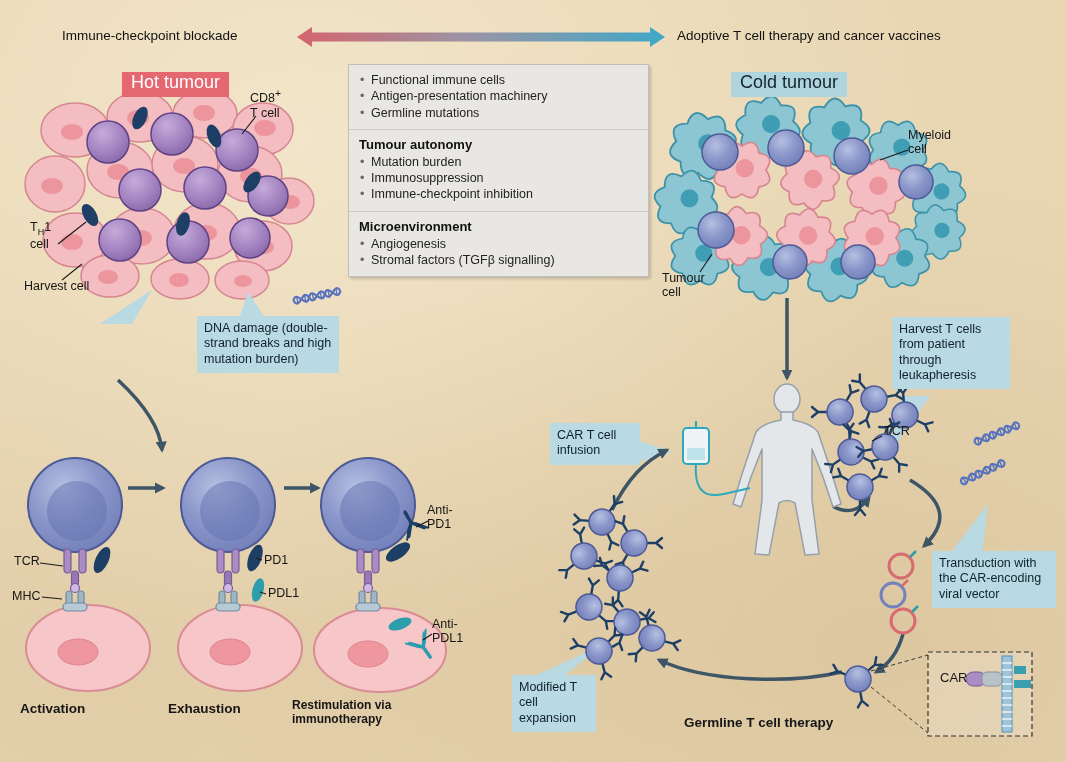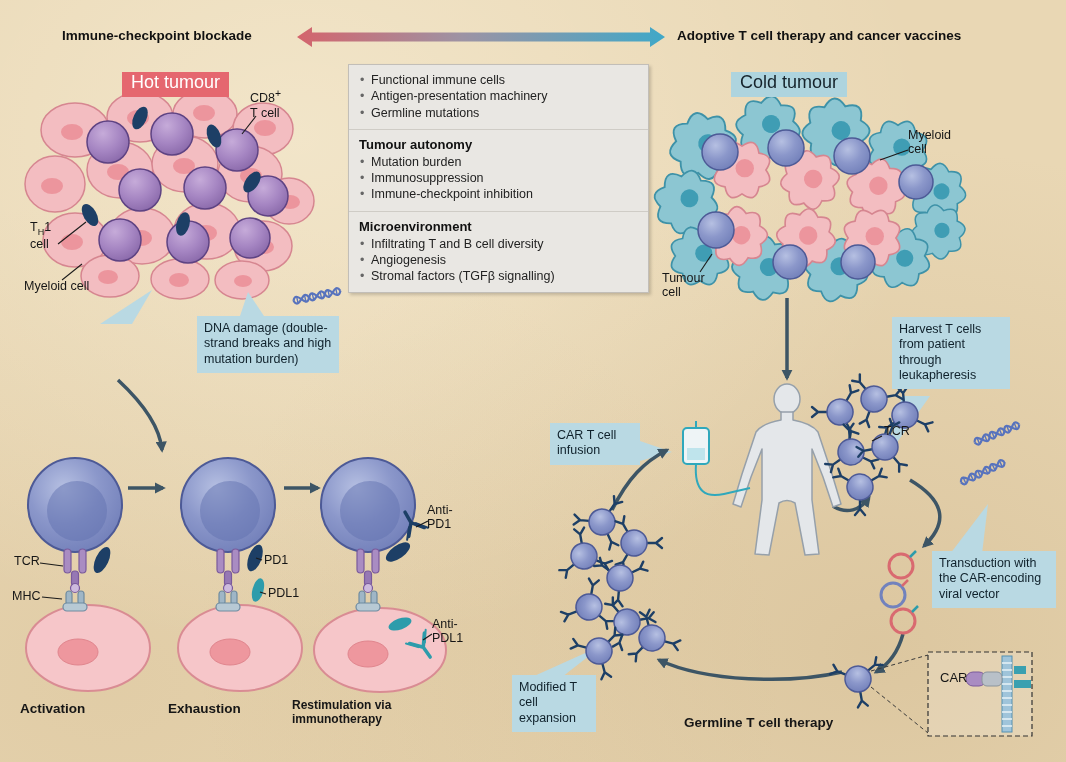--- a/index.html
+++ b/index.html
@@ -7,21 +7,21 @@
   body{font-family:"Liberation Sans","DejaVu Sans",sans-serif;color:#1c1c1c}
   #stage{position:relative;width:1066px;height:762px;overflow:hidden;
     background:
       radial-gradient(ellipse at 28% 18%, rgba(255,250,232,.40), transparent 58%),
       radial-gradient(ellipse at 82% 85%, rgba(186,156,106,.28), transparent 55%),
       radial-gradient(ellipse at 10% 90%, rgba(196,168,118,.22), transparent 50%),
       #e9d7b4;}
   svg.layer{position:absolute;left:0;top:0}
   .lbl{position:absolute;font-size:12.5px;line-height:1.15;color:#161616}
   .bold{font-weight:bold}
-  .title{position:absolute;font-size:13.5px;font-weight:bold;color:#111;white-space:nowrap}
+  .title{position:absolute;font-size:13.5px;font-weight:normal;color:#111;white-space:nowrap}
   .tag{position:absolute;font-size:18px;padding:0 9px 4px;white-space:nowrap}
   #hot-tag{background:#e5676f;color:#fff}
   #cold-tag{background:#aed4de;color:#15232b}
   .box{position:absolute;background:#b9d9e3;color:#0f212b;font-size:12.5px;line-height:1.22;padding:5px 7px 6px}
   #infobox{position:absolute;left:348px;top:64px;width:301px;background:#e9e7e3;border:1px solid #c2beb8;box-shadow:2px 2px 3px rgba(0,0,0,.18)}
   #infobox .sec{padding:7px 10px 8px;border-top:1px solid #cfccc6}
   #infobox .sec:first-child{border-top:none}
   #infobox h3{font-size:13px;color:#111;margin-bottom:2px}
   #infobox ul{list-style:none}
   #infobox li{font-size:12.5px;line-height:1.3;color:#222;padding-left:12px;position:relative}
@@ -317,21 +317,21 @@
 <div class="tag" id="cold-tag" style="left:731px;top:72px">Cold tumour</div>
 
 <div class="lbl" style="left:250px;top:88px">
   <span>CD8</span><sup>+</sup><br>
   <span>T cell</span>
 </div>
 <div class="lbl" style="left:30px;top:220px">
   <span>T</span><sub class="th">H</sub><span>1</span><br>
   <span>cell</span>
 </div>
-<div class="lbl" style="left:24px;top:279px">Myeloid cell</div>
+<div class="lbl" style="left:24px;top:279px">Harvest cell</div>
 
 <div class="lbl" style="left:908px;top:128px">
   <span>Myeloid</span><br><span>cell</span>
 </div>
 <div class="lbl" style="left:662px;top:271px">
   <span>Tumour</span><br><span>cell</span>
 </div>
 
 <div id="infobox">
   <div class="sec">
@@ -345,21 +345,20 @@
     <h3>Tumour autonomy</h3>
     <ul>
       <li>Mutation burden</li>
       <li>Immunosuppression</li>
       <li>Immune-checkpoint inhibition</li>
     </ul>
   </div>
   <div class="sec">
     <h3>Microenvironment</h3>
     <ul>
-      <li>Infiltrating T and B cell diversity</li>
       <li>Angiogenesis</li>
       <li>Stromal factors (TGFβ signalling)</li>
     </ul>
   </div>
 </div>
 
 <div class="box" style="left:197px;top:316px;width:142px">DNA damage (double-strand breaks and high mutation burden)</div>
 <div class="box" style="left:892px;top:317px;width:118px">Harvest T cells from patient through leukapheresis</div>
 <div class="box" style="left:550px;top:423px;width:90px">CAR T cell infusion</div>
 <div class="box" style="left:932px;top:551px;width:124px">Transduction with the CAR-encoding viral vector</div>

